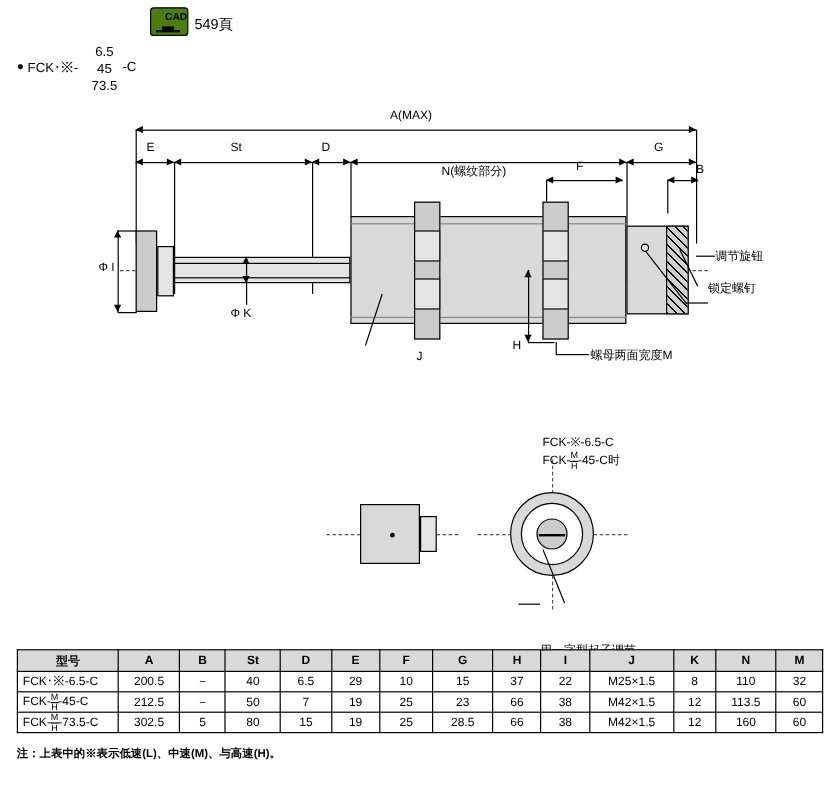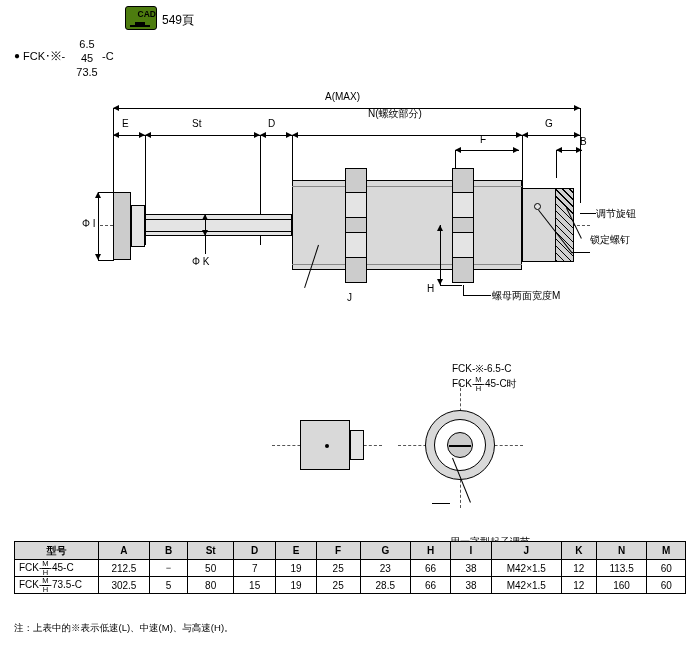--- a/index.html
+++ b/index.html
@@ -71,21 +71,21 @@
   .tbl{
     position:absolute;left:14px;top:541px;width:672px;
     border-collapse:collapse;font-size:10px;
   }
   .tbl th,.tbl td{
     border:1px solid #000;text-align:center;height:16px;padding:0;
     font-weight:normal;
   }
   .tbl thead th{background:#d9d9d9;font-weight:bold;height:17px;margin-left:28px;}
   .tbl td.model{text-align:left;padding-left:4px;}
-  .note{position:absolute;left:14px;top:622px;font-size:9.5px;}
+  .note{position:absolute;left:14px;top:622px;font-size:9.5px;font-weight:bold;}
   .frac{display:inline-block;vertical-align:middle;font-size:7.5px;line-height:7.5px;text-align:center;}
 </style>
 </head>
 <body>
 
 <div class="page">
 
 
   <div class="modelline">
     <span class="bullet">●</span>
@@ -127,21 +127,21 @@
 
     <div class="ln hl" style="left:260px;top:55px;width:32px;"></div>
     <div class="ah ah-l" style="left:260px;top:52px;"></div>
     <div class="ah ah-r" style="left:286px;top:52px;"></div>
     <div class="lbl" style="left:268px;top:38px;">D</div>
     <div class="ln vl" style="left:292px;top:55px;height:45px;"></div>
 
     <div class="ln hl" style="left:292px;top:55px;width:230px;"></div>
     <div class="ah ah-l" style="left:292px;top:52px;"></div>
     <div class="ah ah-r" style="left:516px;top:52px;"></div>
-    <div class="lbl" style="left:368px;top:27px;">N(螺纹部分)</div>
+    <div class="lbl" style="left:368px;top:56px;">N(螺纹部分)</div>
     <div class="ln vl" style="left:522px;top:55px;height:100px;"></div>
 
     <div class="ln hl" style="left:522px;top:55px;width:58px;"></div>
     <div class="ah ah-l" style="left:522px;top:52px;"></div>
     <div class="ah ah-r" style="left:574px;top:52px;"></div>
     <div class="lbl" style="left:545px;top:38px;">G</div>
 
     <div class="ln hl" style="left:455px;top:70px;width:64px;"></div>
     <div class="ah ah-l" style="left:455px;top:67px;"></div>
     <div class="ah ah-r" style="left:513px;top:67px;"></div>
@@ -248,20 +248,36 @@
         <th style="width:52px;">G</th>
         <th style="width:42px;">H</th>
         <th style="width:42px;">I</th>
         <th style="width:72px;">J</th>
         <th style="width:36px;">K</th>
         <th style="width:52px;">N</th>
         <th style="width:40px;">M</th>
       </tr>
     </thead>
     <tbody>
+      <tr>
+        <td class="model">FCK･※-6.5-C</td>
+        <td>200.5</td>
+        <td>－</td>
+        <td>40</td>
+        <td>6.5</td>
+        <td>29</td>
+        <td>10</td>
+        <td>15</td>
+        <td>37</td>
+        <td>22</td>
+        <td>M25×1.5</td>
+        <td>8</td>
+        <td>110</td>
+        <td>32</td>
+      </tr>
       <tr>
         <td class="model">
           <span>FCK-</span><span class="frac"><span style="display:block;border-bottom:1px solid #000;">M</span><span style="display:block;">H</span></span><span>-45-C</span>
         </td>
         <td>212.5</td>
         <td>－</td>
         <td>50</td>
         <td>7</td>
         <td>19</td>
         <td>25</td>

